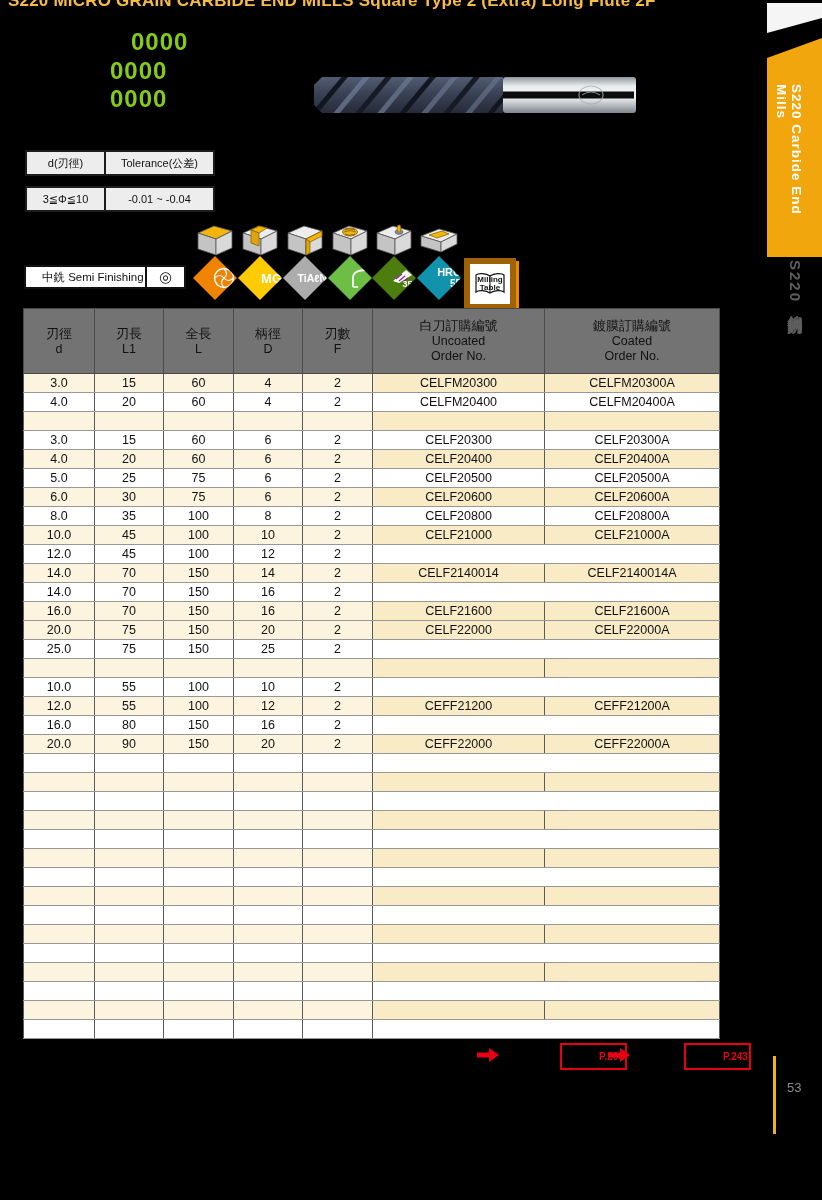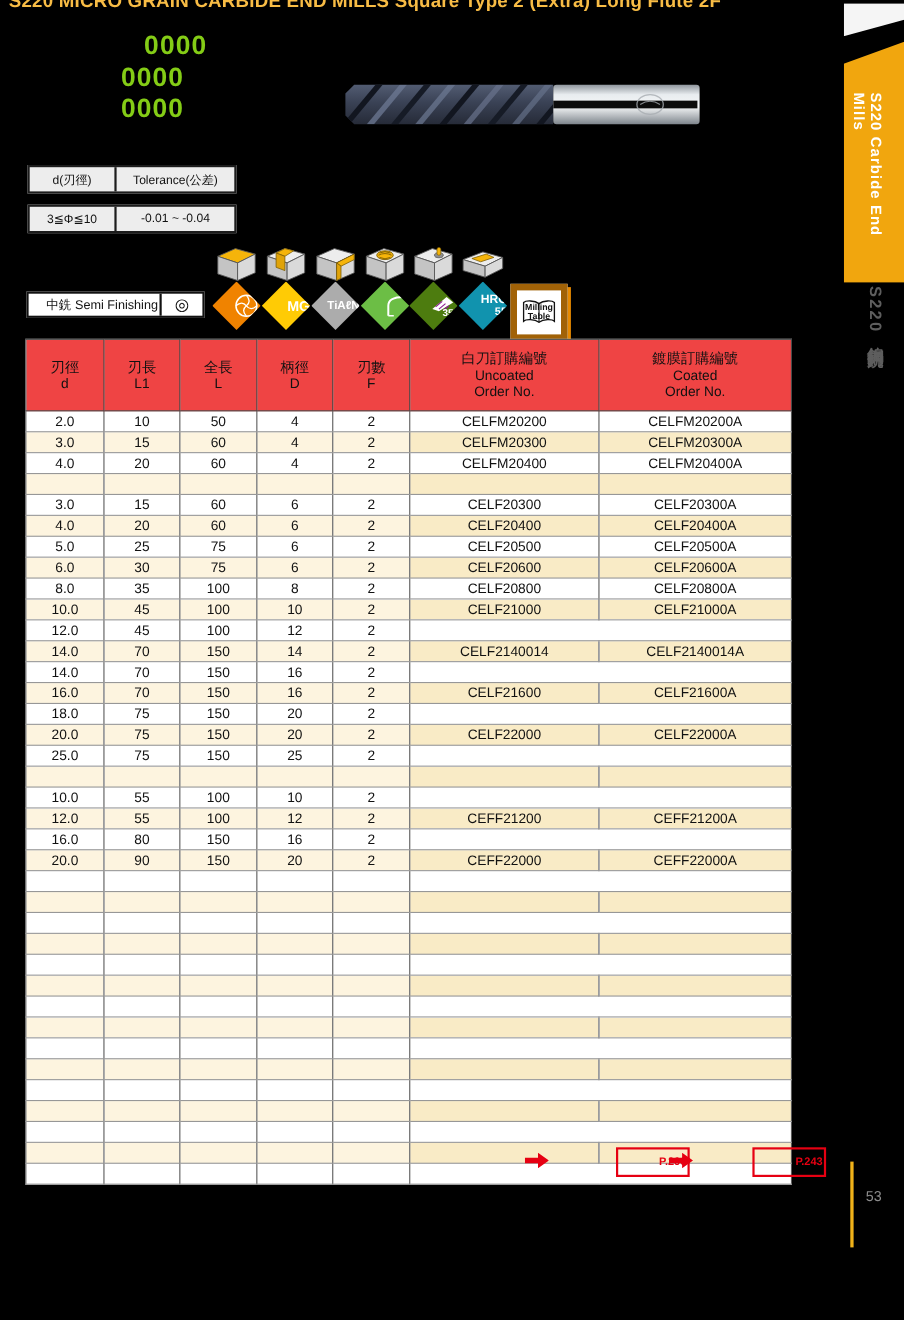--- a/index.html
+++ b/index.html
@@ -37,21 +37,21 @@
   .hrc1{font-size:11px;line-height:11px}.hrc2{font-size:10px;line-height:11px}
   .deg-label{font-size:9px;line-height:9px;margin-top:-4px}
   .milltable{position:absolute;left:464px;top:258px;width:40px;height:40px;background:#fff;
              border:6px solid #a16207;box-shadow:3px 3px 0 #E88A00;display:flex;
              align-items:center;justify-content:center;}
   .milltable .txt{position:absolute;text-align:center;font-size:8px;font-weight:bold;
                   color:#111;line-height:8.5px;}
   
   .spec{position:absolute;left:23px;top:308px;}
   table{border-collapse:collapse;table-layout:fixed;width:696px;background:#fff;}
-  th{background:#ef4444;border:1px solid #4a4a4a;height:64px;padding:0;font-weight:normal;color:#111;}
+  th{background:#737373;border:1px solid #4a4a4a;height:64px;padding:0;font-weight:normal;color:#111;}
   th .zh{font-size:13px;line-height:16px}
   th .en{font-size:12.5px;line-height:15px}
   td{height:18px;padding:0;font-size:12.5px;text-align:center;color:#111;
      border-top:1px solid #979797;border-bottom:1px solid #979797;
      border-left:1px solid #5a5a5a;border-right:1px solid #5a5a5a;
      white-space:nowrap;overflow:hidden;}
   tr.w td{background:#fff}
   tr.c td{background:#FDF4DF}
   tr.c td.order{background:#F9EBC6}
   tr.na td{background:#fff}
@@ -256,29 +256,20 @@
             <div class="en">Order No.</div>
             </th>
           <th>
             <div class="zh">鍍膜訂購編號</div>
             <div class="en">Coated</div>
             <div class="en">Order No.</div>
             </th>
         </tr>
       </thead>
       <tbody>
-          <tr class="w">
-            <td class="num">2.0</td>
-            <td class="num">10</td>
-            <td class="num">50</td>
-            <td class="num">4</td>
-            <td class="num">2</td>
-            <td class="order">CELFM20200</td>
-            <td class="order">CELFM20200A</td>
-          </tr>
           <tr class="c">
             <td class="num">3.0</td>
             <td class="num">15</td>
             <td class="num">60</td>
             <td class="num">4</td>
             <td class="num">2</td>
             <td class="order">CELFM20300</td>
             <td class="order">CELFM20300A</td>
           </tr>
           <tr class="w">
@@ -380,28 +371,20 @@
           </tr>
           <tr class="c">
             <td class="num">16.0</td>
             <td class="num">70</td>
             <td class="num">150</td>
             <td class="num">16</td>
             <td class="num">2</td>
             <td class="order">CELF21600</td>
             <td class="order">CELF21600A</td>
           </tr>
-          <tr class="na">
-            <td class="num">18.0</td>
-            <td class="num">75</td>
-            <td class="num">150</td>
-            <td class="num">20</td>
-            <td class="num">2</td>
-            <td colspan="2" class="blackcell"></td>
-          </tr>
           <tr class="c">
             <td class="num">20.0</td>
             <td class="num">75</td>
             <td class="num">150</td>
             <td class="num">20</td>
             <td class="num">2</td>
             <td class="order">CELF22000</td>
             <td class="order">CELF22000A</td>
           </tr>
           <tr class="na">

